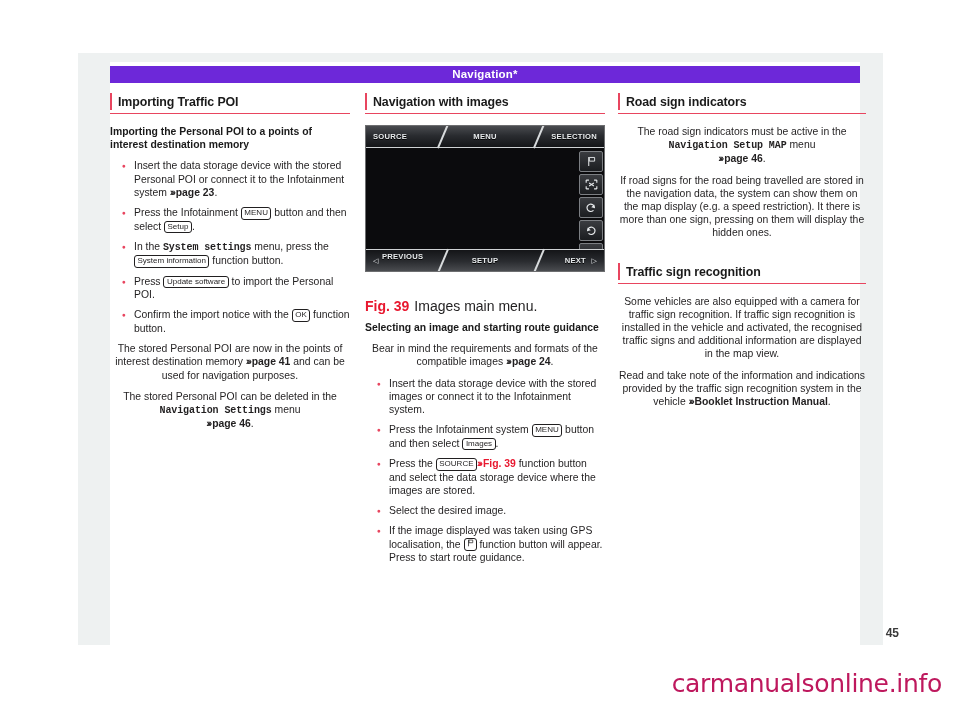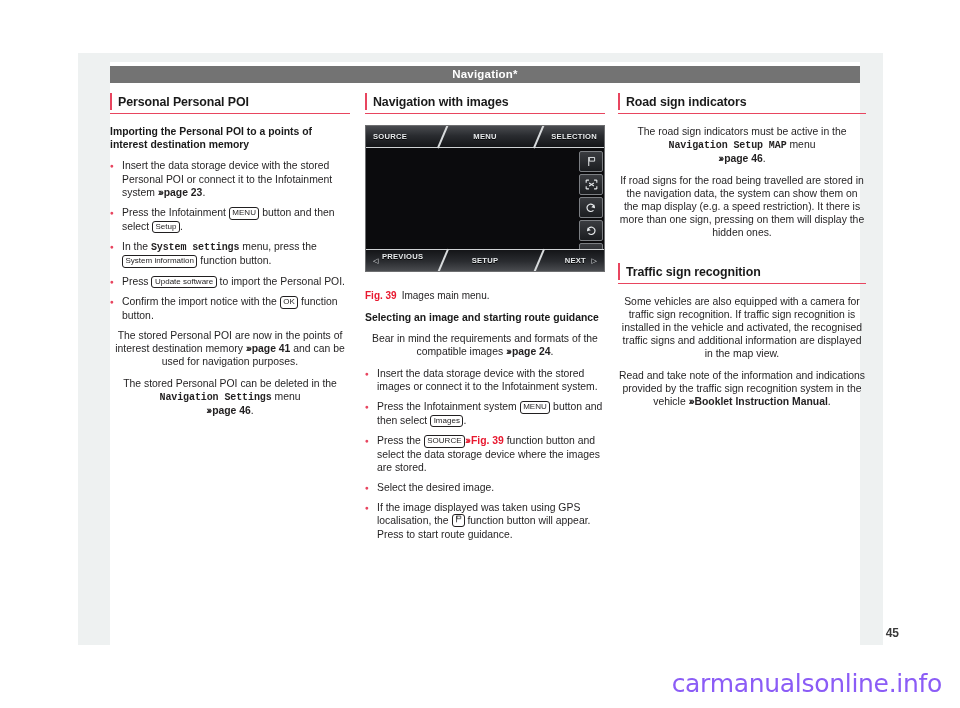--- a/index.html
+++ b/index.html
@@ -31,21 +31,21 @@
     height: 583px;
     background: #ffffff;
   }
   
   .banner {
     position: absolute;
     left: 110px;
     top: 66px;
     width: 750px;
     height: 17px;
-    background: #737373;
+    background: #6d28d9;
     color: #ffffff;
     font-size: 11.5px;
     font-weight: bold;
     text-align: center;
     line-height: 17px;
     letter-spacing: .2px;
   }
   
   .columns {
     position: absolute;
@@ -96,21 +96,21 @@
     font-weight: bold;
     font-size: 10.4px;
     line-height: 13.2px;
     color: #1a1a1a;
     margin: 0 0 8px 0;
   }
   
   .bullet {
     position: relative;
     padding-left: 12px;
-    margin: 0 0 7px 0;
+    margin: 0 0 7px 12px;
     font-size: 10.4px;
     line-height: 13.2px;
     color: #211f20;
   }
   .bullet::before {
     content: "\25CF";
     position: absolute;
     left: 0;
     top: 0px;
     font-size: 6.5px;
@@ -259,22 +259,22 @@
     background: #e8eaea;
     border: 1px solid #6d6e70;
     color: #2a2a2a;
     font-size: 6.2px;
     letter-spacing: .3px;
     padding: 0px 3px;
     font-family: "Liberation Sans", sans-serif;
     z-index: 5;
   }
   .fig-caption {
-    margin-top: 18px;
-    font-size: 10px;
+    margin-top: 28px;
+    font-size: 14px;
     line-height: 12px;
     color: #211f20;
   }
   .fig-caption .fignum {
     color: #e8182f;
     font-weight: bold;
     margin-right: 5px;
   }
 
   
@@ -285,41 +285,41 @@
     font-size: 12px;
     font-weight: bold;
     color: #3a3a3a;
   }
   
   .watermark {
     position: absolute;
     right: 18px;
     bottom: 10px;
     font-size: 25px;
-    color: #8b5cf6;
+    color: #be185d;
     letter-spacing: -.3px;
     font-family: "DejaVu Sans", sans-serif;
   }
 </style>
 </head>
 <body>
 
 <div class="page-sheet"></div>
 <div class="page-inner"></div>
 
 <div class="banner">
   <span>Navigation*</span>
 </div>
 
 <div class="columns">
 
   <div class="col col-1">
 
     <div class="sec-head">
-      <span>Personal Personal POI</span>
+      <span>Importing Traffic POI</span>
     </div>
 
     <div class="sub-head">Importing the Personal POI to a points of interest destination memory</div>
 
     <div class="bullet">
       <span>Insert the data storage device with the stored Personal POI or connect it to the Infotainment system </span><span class="xref"><span class="arrows">›››</span><span>page 23</span></span><span>.</span>
     </div>
 
     <div class="bullet">
       <span>Press the Infotainment </span><span class="fbtn">MENU</span><span> button and then select </span><span class="fbtn">Setup</span><span>.</span>

